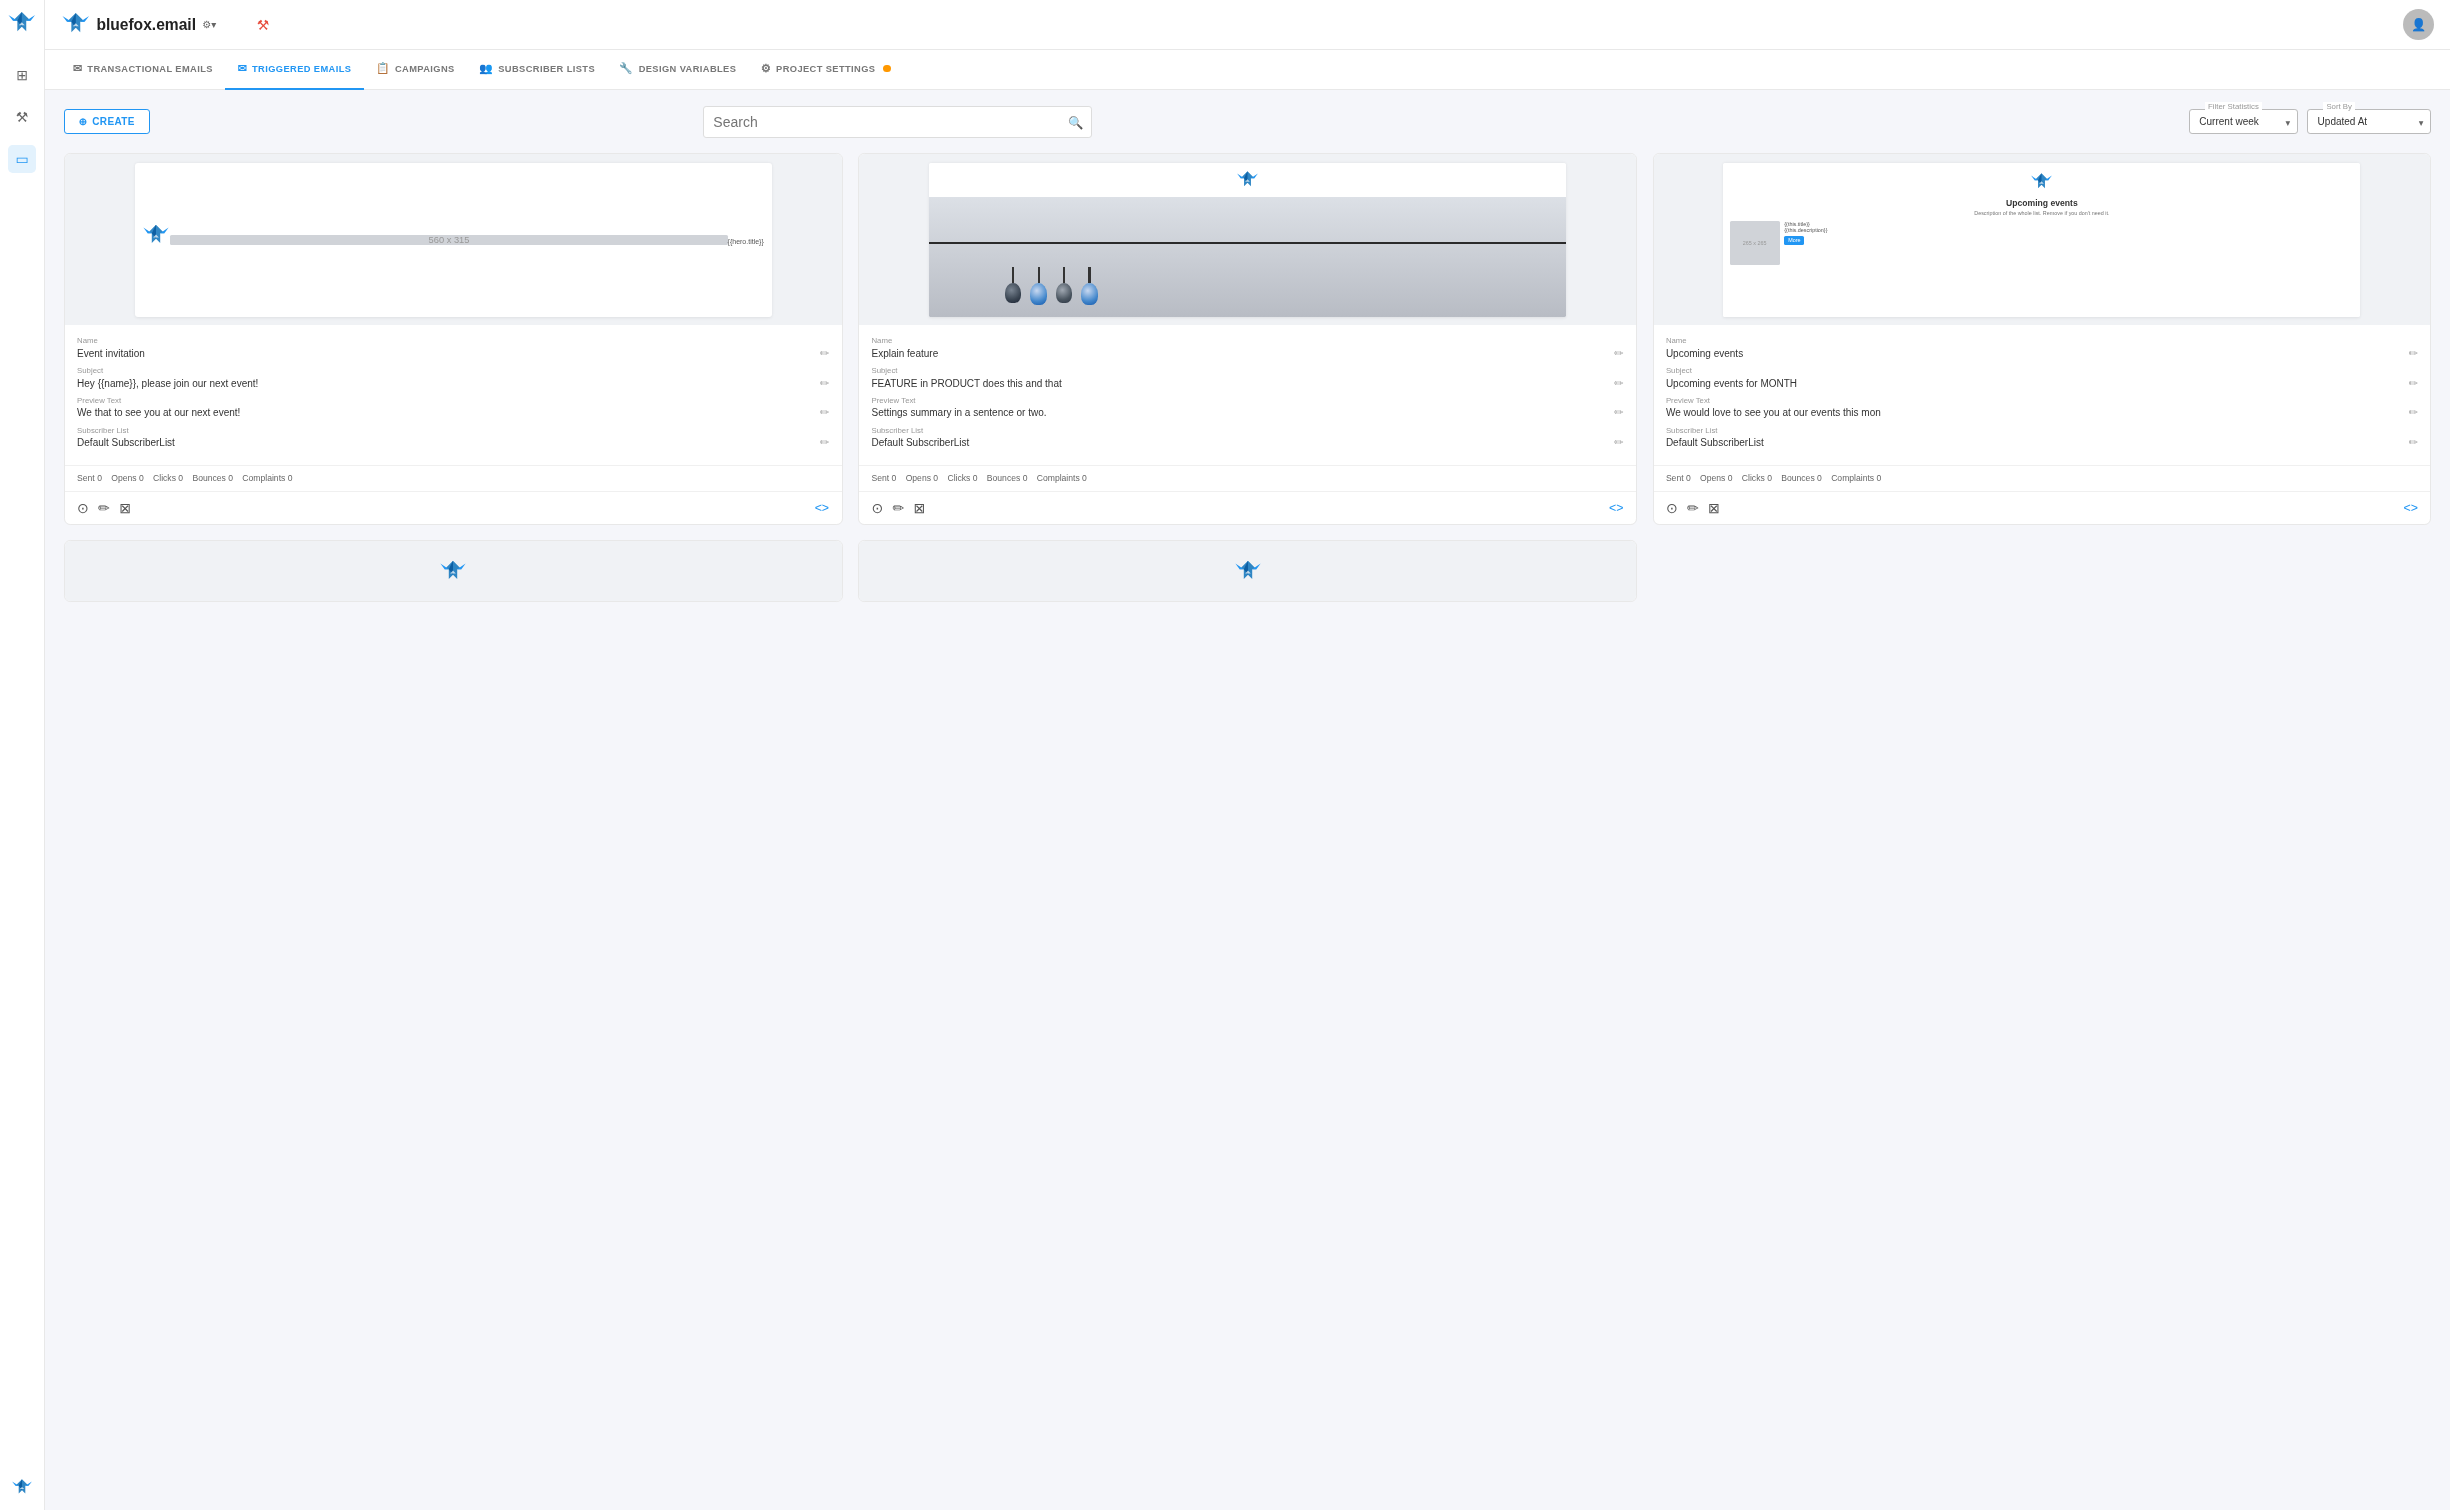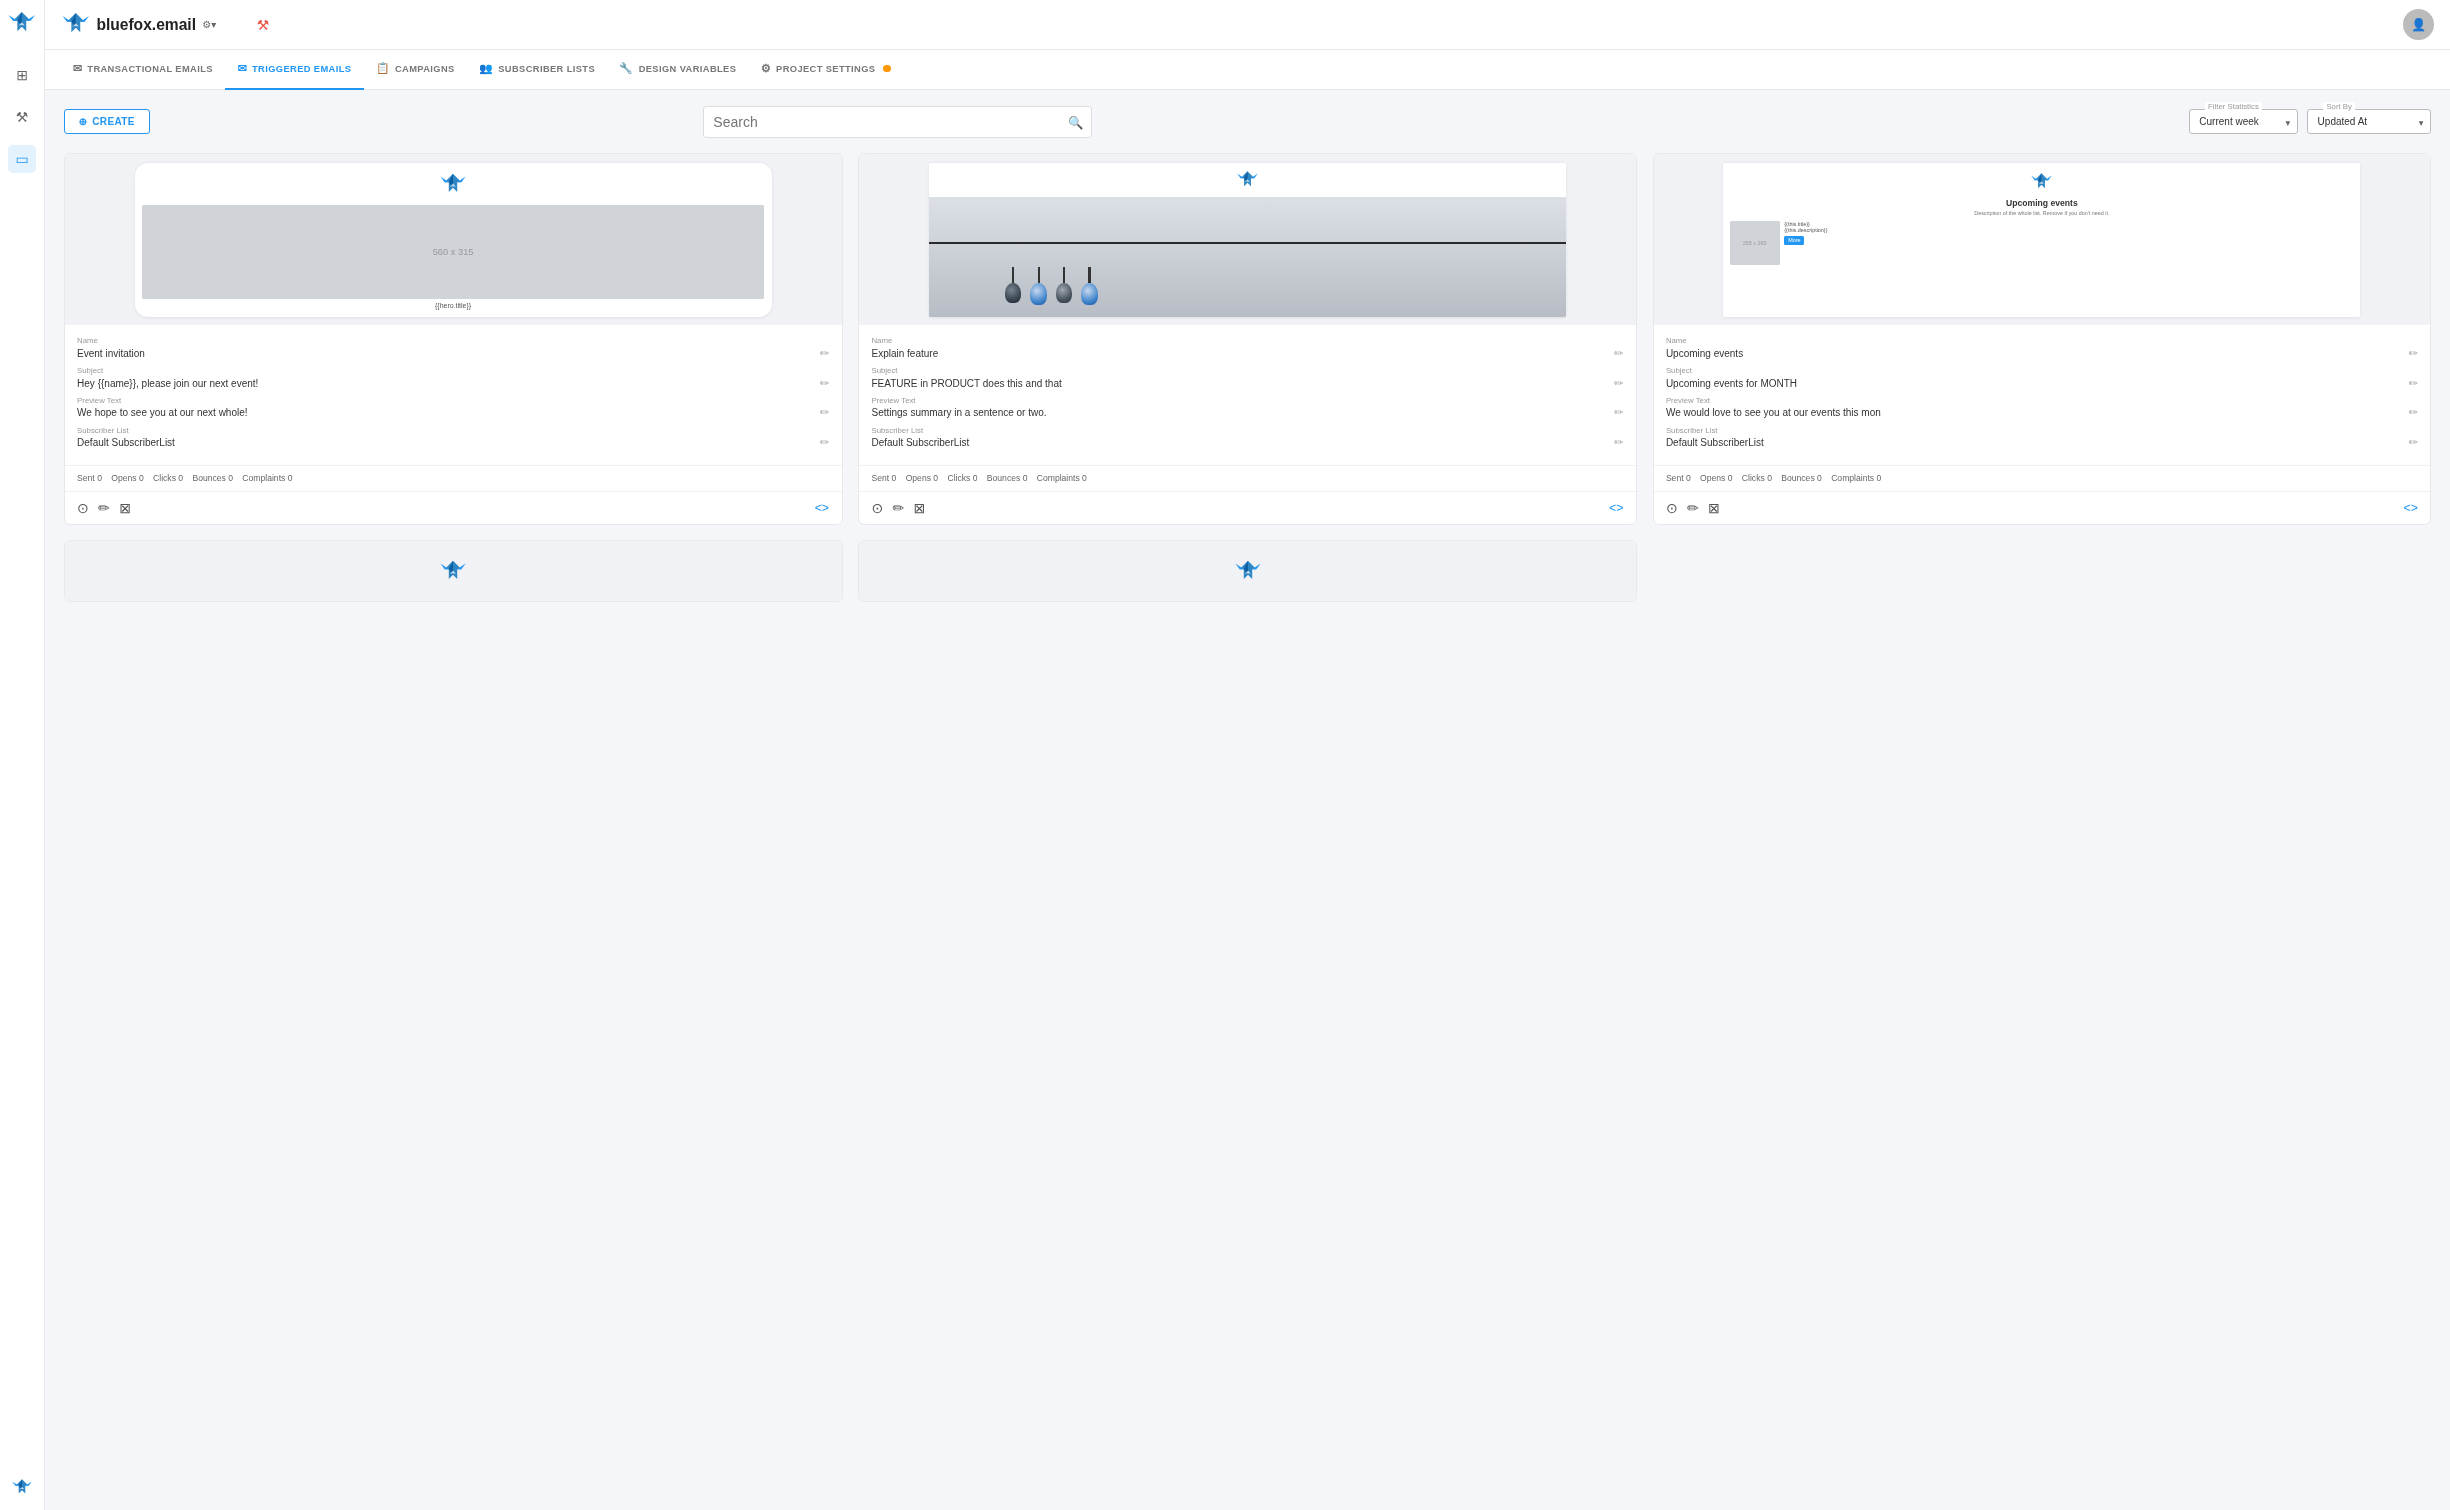--- a/index.html
+++ b/index.html
@@ -40,21 +40,21 @@
     .filter-label { position: absolute; top: -7px; left: 16px; background: #fff; padding: 0 3.1px; font-size: 7.8px; color: #999; pointer-events: none; }
     .filter-select { border: 0.8px solid #bbb; border-radius: 3.1px; padding: 6.2px 25px 6.2px 9.3px; font-size: 10px; color: #333; appearance: none; background: #fff; cursor: pointer; min-width: 109px; outline: none; }
     .filter-chevron { position: absolute; right: 7.8px; top: 50%; transform: translateY(-50%); color: #666; pointer-events: none; font-size: 9.3px; }
 
     
     .cards-grid { display: grid; grid-template-columns: repeat(3, 1fr); gap: 15.6px; }
 
     
     .email-card { background: #fff; border: 0.8px solid #e8e8e8; border-radius: 6.2px; overflow: hidden; }
     .card-preview { background: #f0f2f5; height: 171px; display: flex; align-items: center; justify-content: center; overflow: hidden; position: relative; cursor: pointer; }
-    .card-preview-inner { background: #fff; width: 82%; height: 90%; border-radius: 13px; display: flex; flex-direction: column; align-items: center; padding: 7.8px; box-shadow: 0 0.8px 3.1px rgba(0,0,0,0.08); overflow: hidden; }
+    .card-preview-inner { background: #fff; width: 82%; height: 90%; border-radius: 3px; display: flex; flex-direction: row; align-items: center; padding: 7.8px; box-shadow: 0 0.8px 3.1px rgba(0,0,0,0.08); overflow: hidden; }
     .card-logo { margin-bottom: 4.7px; }
     .card-img-placeholder { background: #d0d3d8; border-radius: 1.6px; display: flex; align-items: center; justify-content: center; color: #999; font-size: 9.3px; width: 100%; flex: 1; }
     .card-hero-text { font-size: 7px; color: #555; margin-top: 3.1px; }
 
     
     .upcoming-card-inner { background: #fff; width: 82%; height: 90%; border-radius: 1.6px; display: flex; flex-direction: column; padding: 7.8px 6.2px 6.2px; box-shadow: 0 0.8px 3.1px rgba(0,0,0,0.08); }
     .upcoming-title { font-size: 8.6px; font-weight: 600; text-align: center; margin-bottom: 1.6px; }
     .upcoming-desc { font-size: 5.4px; color: #777; text-align: center; margin-bottom: 4.7px; }
     .upcoming-row { display: flex; gap: 4.7px; align-items: flex-start; }
     .upcoming-img { background: #d0d3d8; width: 50px; height: 44px; border-radius: 1.6px; display: flex; align-items: center; justify-content: center; font-size: 5.4px; color: #999; flex-shrink: 0; }
@@ -237,21 +237,21 @@
             <div class="card-field">
               <div class="card-field-label">Subject</div>
               <div class="card-field-row">
                 <span class="card-field-value">Hey {{name}}, please join our next event!</span>
                 <span class="card-edit-icon">✏</span>
               </div>
             </div>
             <div class="card-field">
               <div class="card-field-label">Preview Text</div>
               <div class="card-field-row">
-                <span class="card-field-value">We hope to see you at our next whole!</span>
+                <span class="card-field-value">We that to see you at our next event!</span>
                 <span class="card-edit-icon">✏</span>
               </div>
             </div>
             <div class="card-field">
               <div class="card-field-label">Subscriber List</div>
               <div class="card-field-row">
                 <span class="card-field-value">Default SubscriberList</span>
                 <span class="card-edit-icon">✏</span>
               </div>
             </div>

